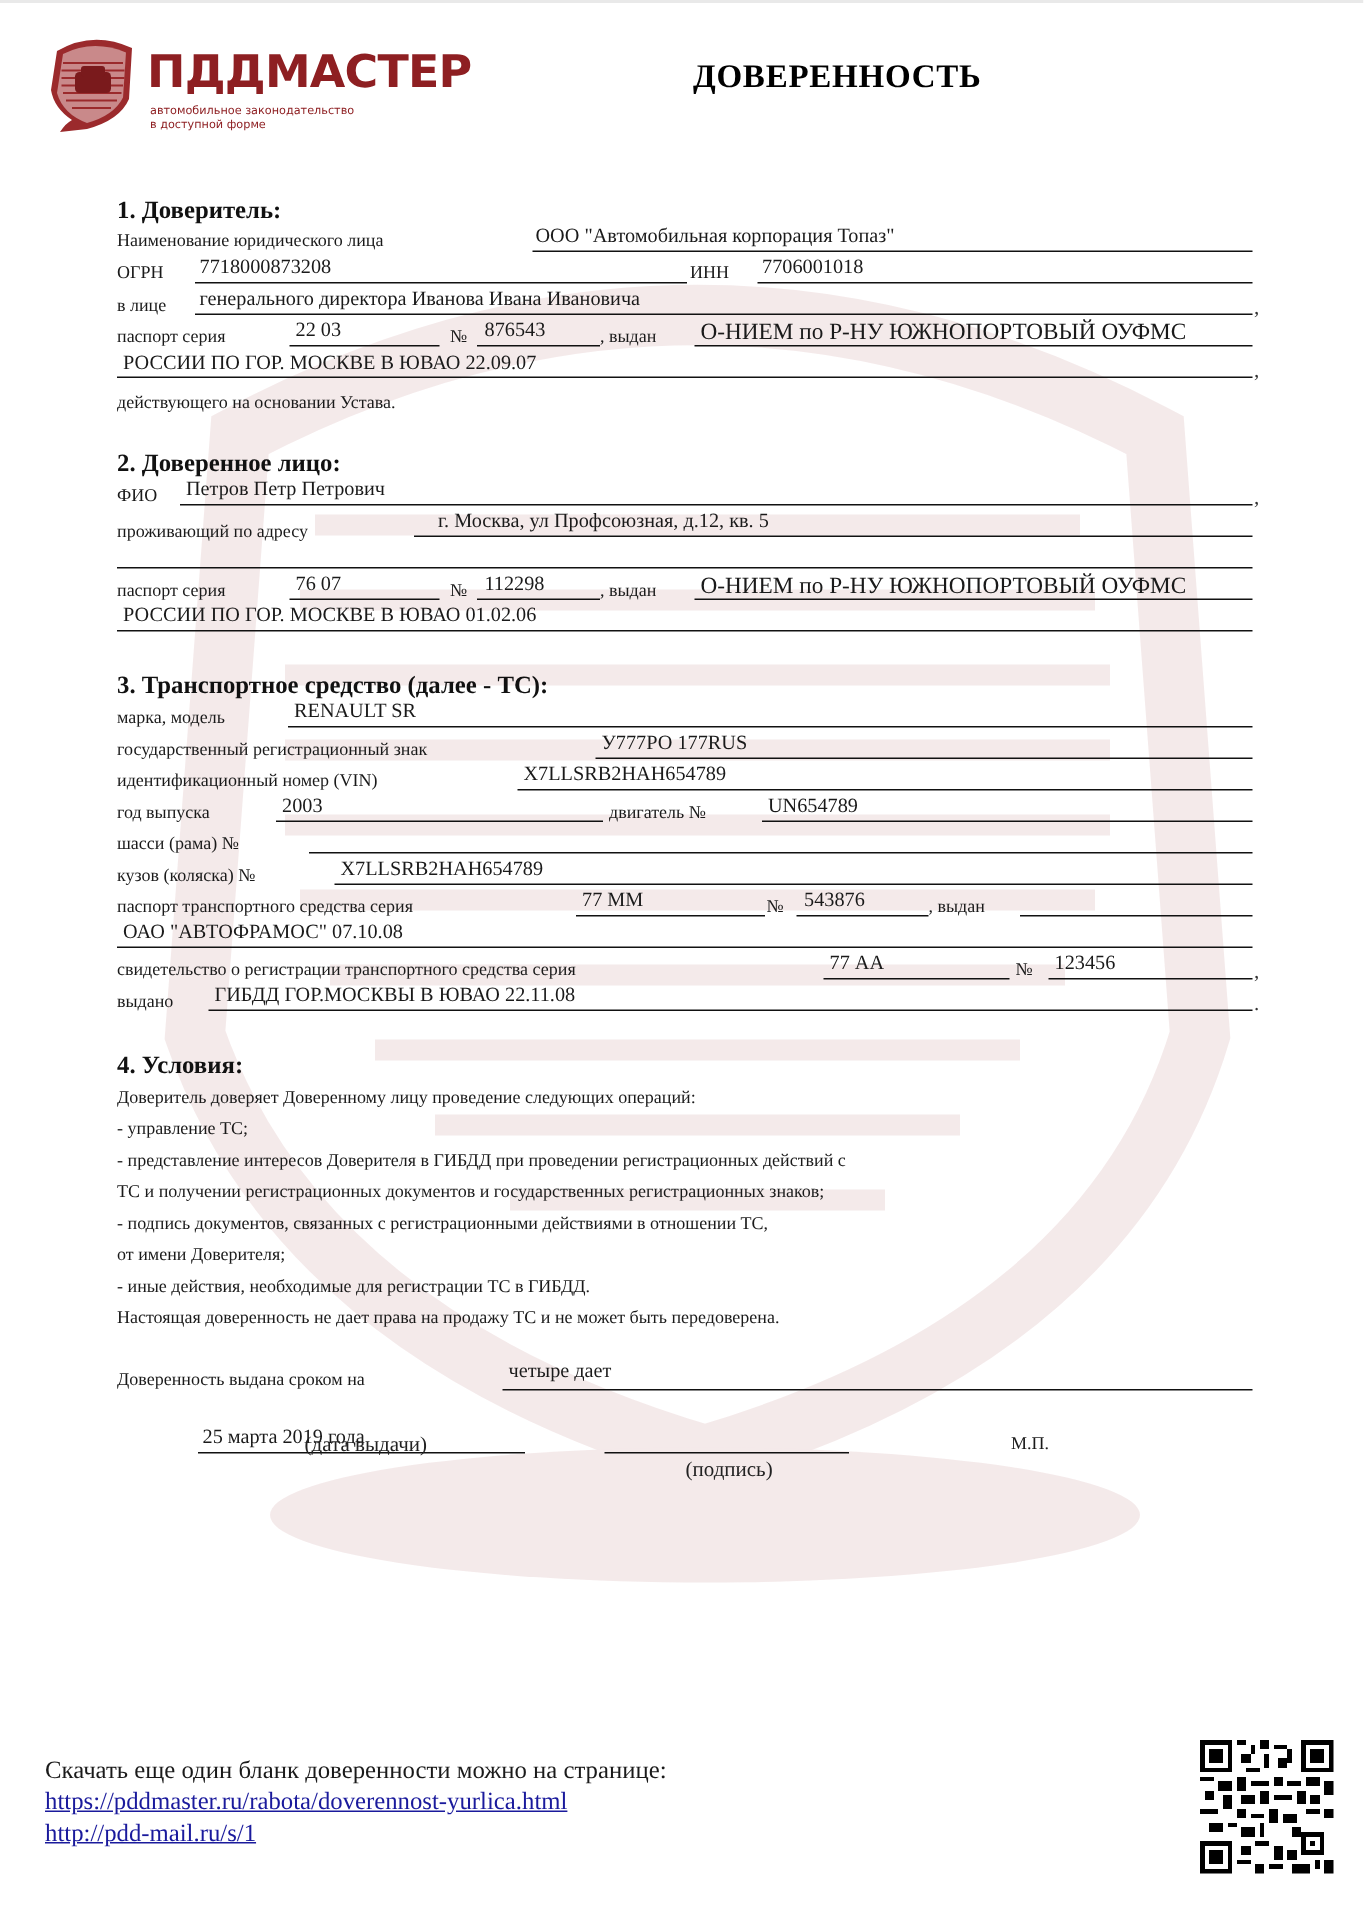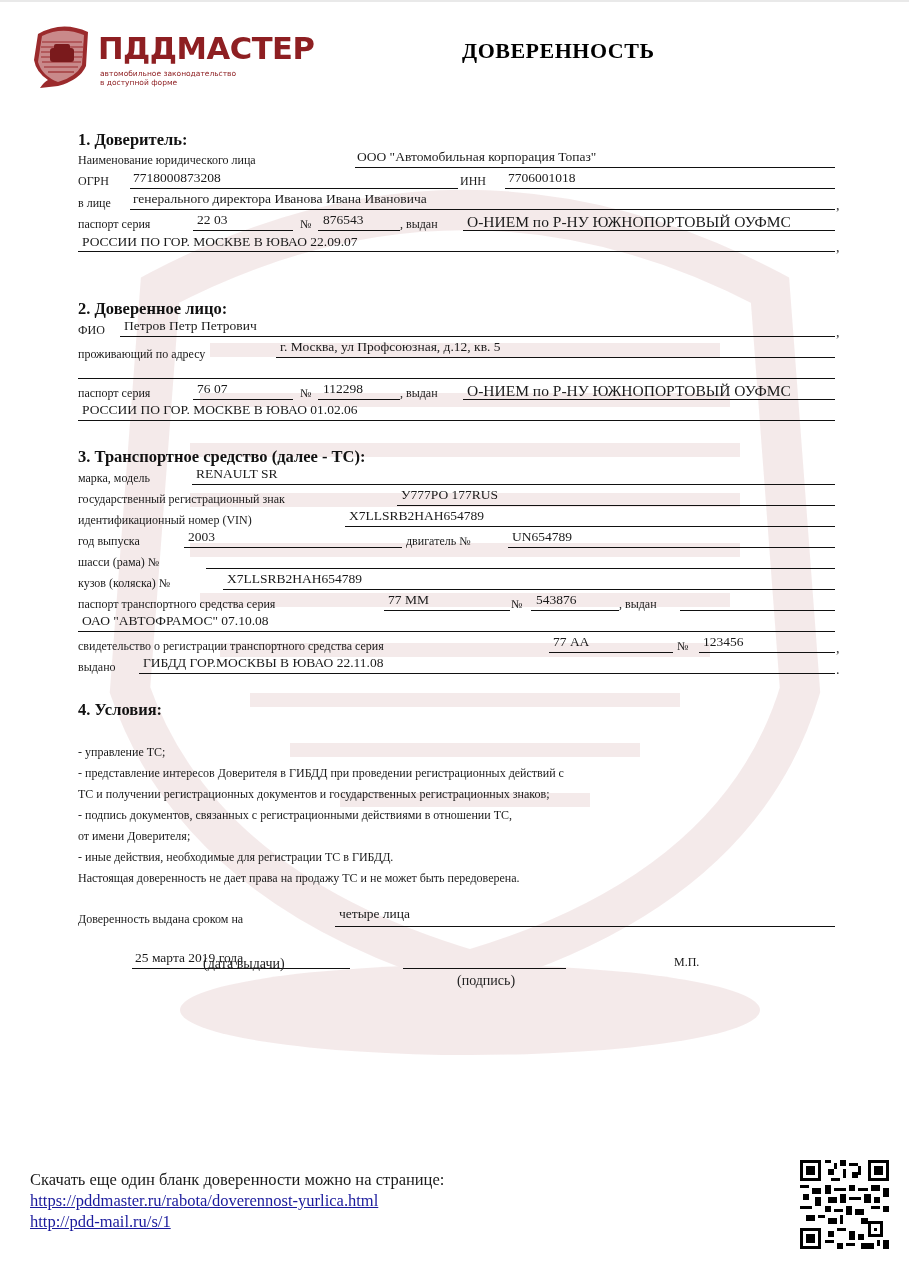--- a/index.html
+++ b/index.html
@@ -102,30 +102,31 @@
   <div class="t" style="left:300px;top:214px;">№</div>
   <div class="v" style="left:323px;top:212px;">876543</div>
   <div class="ln" style="left:318px;top:230px;width:82px;"></div>
   <div class="t" style="left:400px;top:214px;">, выдан</div>
   <div class="t" style="left:467px;top:212px;font-size:15.5px;">О-НИЕМ по Р-НУ ЮЖНОПОРТОВЫЙ ОУФМС</div>
   <div class="ln" style="left:463px;top:230px;width:372px;"></div>
   <div class="v" style="left:82px;top:234px;">РОССИИ ПО ГОР. МОСКВЕ В ЮВАО 22.09.07</div>
   <div class="ln" style="left:78px;top:251px;width:757px;"></div>
   <div class="dot" style="left:836px;top:241px;">,</div>
 
+  <div class="t" style="left:78px;top:258px;">действующего на основании Устава.</div>
 
   <div class="h" style="left:78px;top:299px;">2. Доверенное лицо:</div>
 
   <div class="t" style="left:78px;top:320px;">ФИО</div>
   <div class="v" style="left:124px;top:318px;">Петров Петр Петрович</div>
   <div class="ln" style="left:120px;top:336px;width:715px;"></div>
   <div class="dot" style="left:836px;top:326px;">,</div>
 
   <div class="t" style="left:78px;top:344px;">проживающий по адресу</div>
-  <div class="v" style="left:280px;top:339px;">г. Москва, ул Профсоюзная, д.12, кв. 5</div>
+  <div class="v" style="left:292px;top:339px;">г. Москва, ул Профсоюзная, д.12, кв. 5</div>
   <div class="ln" style="left:276px;top:357px;width:559px;"></div>
   <div class="ln" style="left:78px;top:378px;width:757px;"></div>
 
   <div class="t" style="left:78px;top:383px;">паспорт серия</div>
   <div class="v" style="left:197px;top:381px;text-align:right;">76 07</div>
   <div class="ln" style="left:193px;top:399px;width:100px;"></div>
   <div class="t" style="left:300px;top:383px;">№</div>
   <div class="v" style="left:323px;top:381px;">112298</div>
   <div class="ln" style="left:318px;top:399px;width:82px;"></div>
   <div class="t" style="left:400px;top:383px;">, выдан</div>
@@ -181,30 +182,31 @@
   <div class="v" style="left:703px;top:634px;">123456</div>
   <div class="ln" style="left:699px;top:652px;width:136px;"></div>
   <div class="dot" style="left:836px;top:642px;">,</div>
 
   <div class="t" style="left:78px;top:657px;">выдано</div>
   <div class="v" style="left:143px;top:655px;">ГИБДД ГОР.МОСКВЫ В ЮВАО 22.11.08</div>
   <div class="ln" style="left:139px;top:673px;width:696px;"></div>
   <div class="dot" style="left:836px;top:663px;">.</div>
 
   <div class="h" style="left:78px;top:700px;">4. Условия:</div>
+  <div class="t" style="left:78px;top:721px;">Доверитель доверяет Доверенному лицу проведение следующих операций:</div>
   <div class="t" style="left:78px;top:742px;">- управление ТС;</div>
   <div class="t" style="left:78px;top:763px;">- представление интересов Доверителя в ГИБДД при проведении регистрационных действий с</div>
   <div class="t" style="left:78px;top:784px;">ТС и получении регистрационных документов и государственных регистрационных знаков;</div>
   <div class="t" style="left:78px;top:805px;">- подпись документов, связанных с регистрационными действиями в отношении ТС,</div>
   <div class="t" style="left:78px;top:826px;">от имени Доверителя;</div>
   <div class="t" style="left:78px;top:847px;">- иные действия, необходимые для регистрации ТС в ГИБДД.</div>
   <div class="t" style="left:78px;top:868px;">Настоящая доверенность не дает права на продажу ТС и не может быть передоверена.</div>
 
   <div class="t" style="left:78px;top:909px;">Доверенность выдана сроком на</div>
-  <div class="v" style="left:339px;top:906px;">четыре лица</div>
+  <div class="v" style="left:339px;top:906px;">четыре дает</div>
   <div class="ln" style="left:335px;top:926px;width:500px;"></div>
 
   <div class="v" style="left:135px;top:950px;">25 марта 2019 года</div>
   <div class="ln" style="left:132px;top:968px;width:218px;"></div>
   <div class="cap" style="left:203px;top:956px;">(дата выдачи)</div>
 
   <div class="ln" style="left:403px;top:968px;width:163px;"></div>
   <div class="cap" style="left:457px;top:973px;">(подпись)</div>
 
   <div class="t" style="left:674px;top:952px;">М.П.</div>

